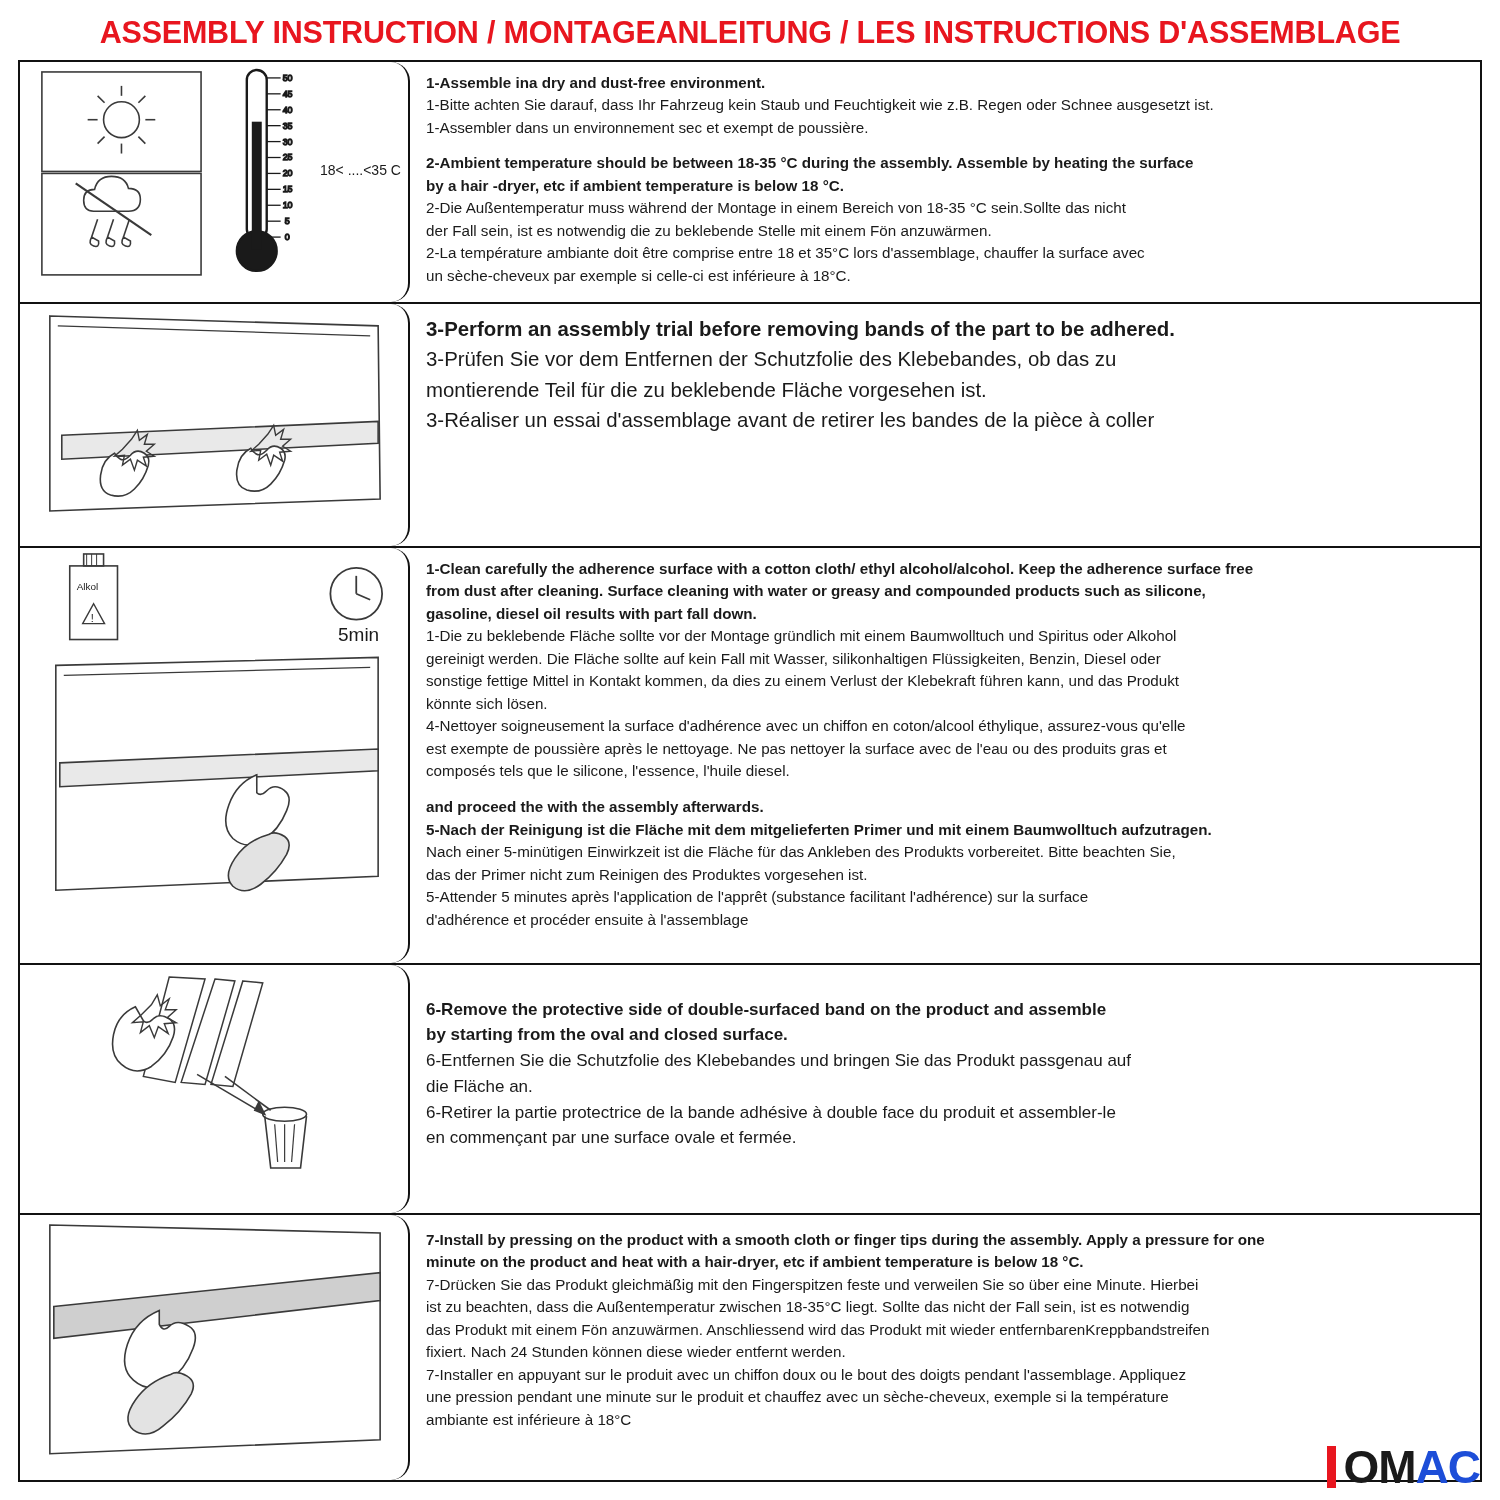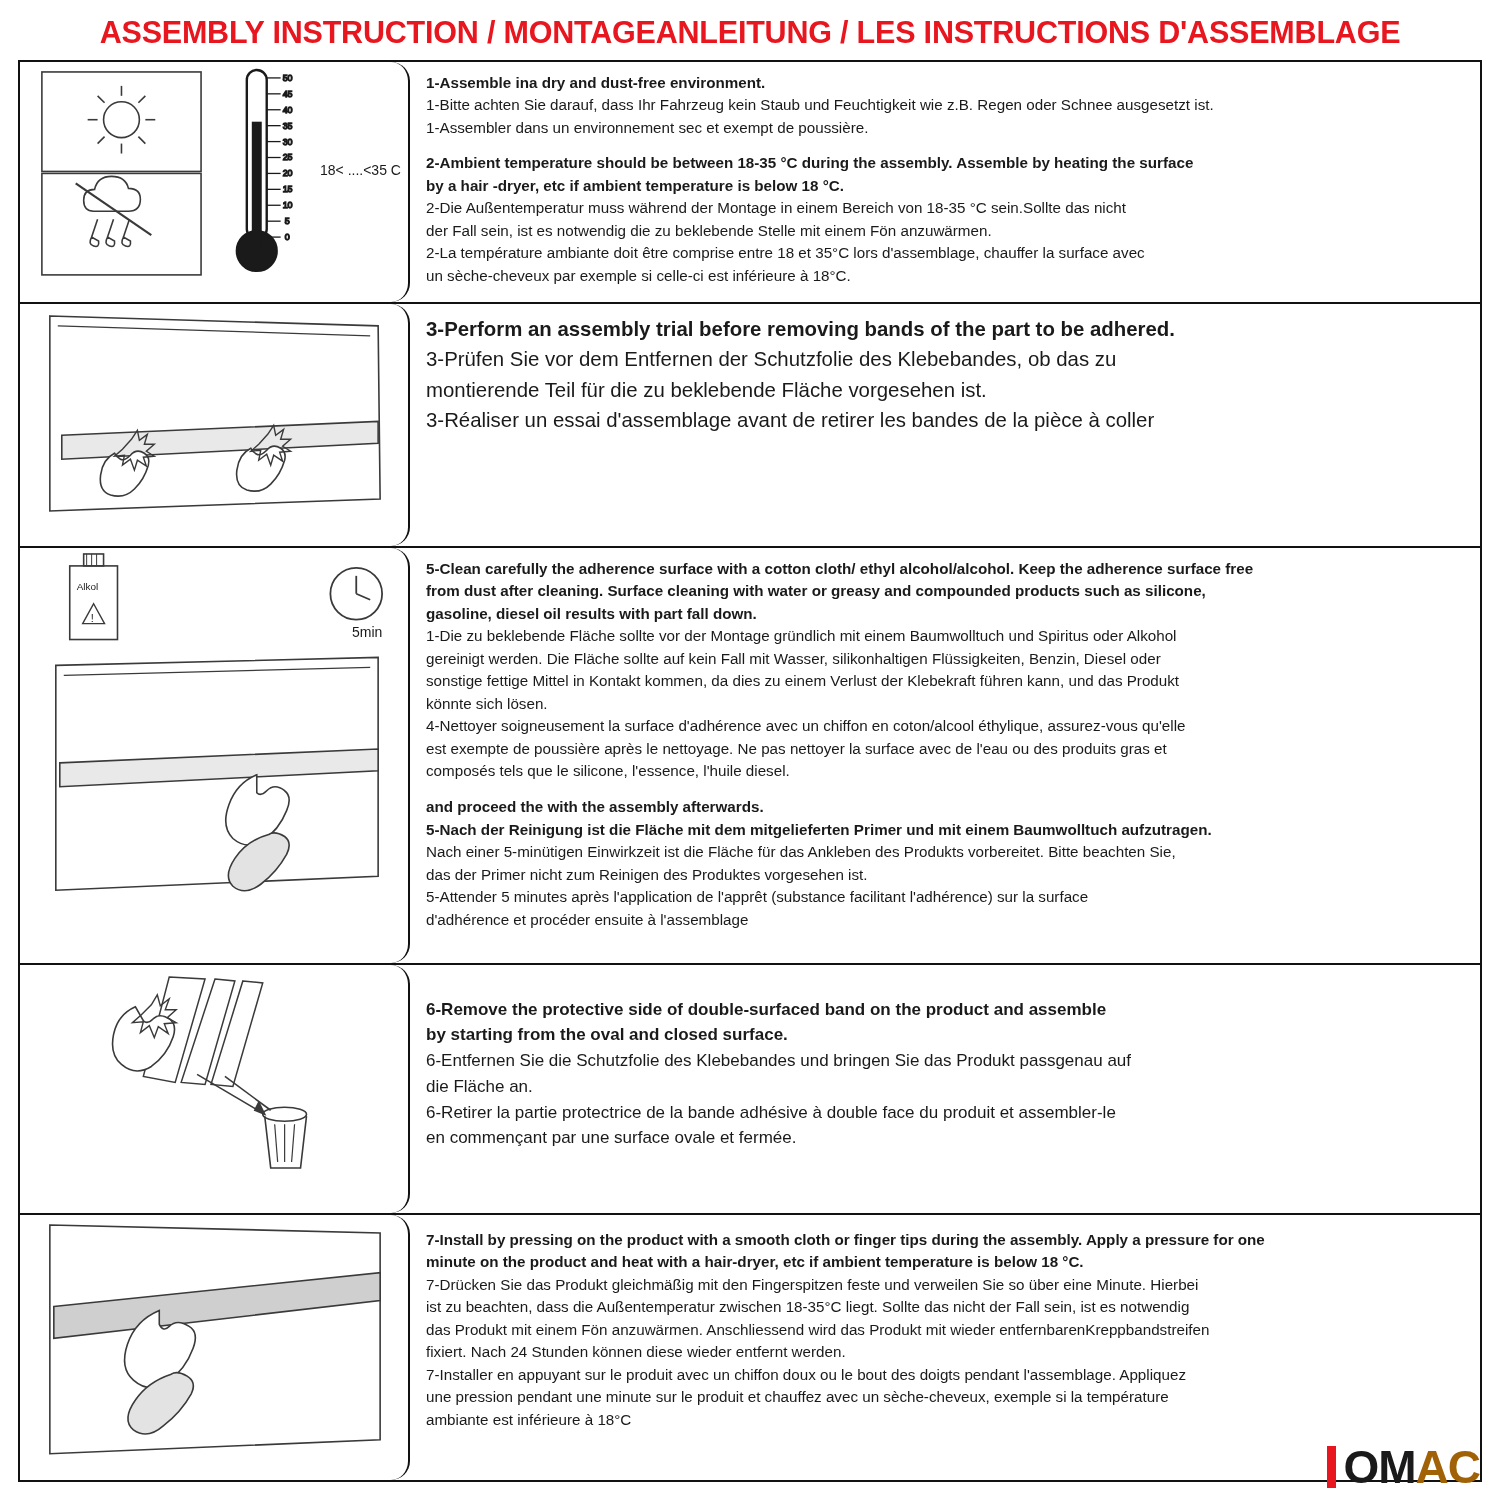--- a/index.html
+++ b/index.html
@@ -82,21 +82,21 @@
     right: 20px;
     bottom: 6px;
     display: flex;
     align-items: center;
     font-weight: bold;
     font-size: 46px;
     letter-spacing: -1px;
     margin-top: 24px;
   }
   .logo .om { color: #1a1a1a; }
-  .logo .ac { color: #a16207; }
+  .logo .ac { color: #1d4ed8; }
   .logo .bar {
     width: 9px;
     height: 42px;
     background: #e8161f;
     margin-right: 7px;
   }
 </style>
 </head>
 <body>
 
@@ -228,24 +228,24 @@
 
           <path d="M36 118 L360 110 L360 330 L36 344 Z" fill="none" stroke="#3a3a3a" stroke-width="1.6"></path>
           <path d="M44 128 L352 120" fill="none" stroke="#3a3a3a" stroke-width="1.2"></path>
           <path d="M40 216 L360 202 L360 224 L40 240 Z" fill="#e9e9e9" stroke="#3a3a3a" stroke-width="1.6"></path>
 
           <g fill="#ffffff" stroke="#3a3a3a" stroke-width="1.6">
             <path d="M238 228 q-20 8 -28 30 q-8 22 4 34 q14 12 30 2 q16 -10 24 -30 q6 -14 -2 -20 q-10 -8 -18 0 q-6 6 -10 2 z"></path>
             <path d="M250 288 q-22 6 -34 24 q-12 18 -2 28 q12 10 28 -2 q16 -12 26 -30 q6 -12 -2 -18 q-10 -6 -16 -2 z" fill="#e3e3e3"></path>
           </g>
         </svg>
-        <div style="position:absolute;left:332px;top:76px;font-size:14px;">5min</div>
+        <div style="position:absolute;left:318px;top:76px;font-size:19px;">5min</div>
       </div>
       <div class="cell-txt">
-        <p class="b">5-Clean carefully the adherence surface with a cotton cloth/ ethyl alcohol/alcohol. Keep the adherence surface free</p>
+        <p class="b">1-Clean carefully the adherence surface with a cotton cloth/ ethyl alcohol/alcohol. Keep the adherence surface free</p>
         <p class="b">from dust after cleaning. Surface cleaning with water or greasy and compounded products such as silicone,</p>
         <p class="b">gasoline, diesel oil results with part fall down.</p>
         <p>1-Die zu beklebende Fläche sollte vor der Montage gründlich mit einem Baumwolltuch und Spiritus oder Alkohol</p>
         <p>gereinigt werden. Die Fläche sollte auf kein Fall mit Wasser, silikonhaltigen Flüssigkeiten, Benzin, Diesel oder</p>
         <p>sonstige fettige Mittel in Kontakt kommen, da dies zu einem Verlust der Klebekraft führen kann, und das Produkt</p>
         <p>könnte sich lösen.</p>
         <p>4-Nettoyer soigneusement la surface d'adhérence avec un chiffon en coton/alcool éthylique, assurez-vous qu'elle</p>
         <p>est exempte de poussière après le nettoyage. Ne pas nettoyer la surface avec de l'eau ou des produits gras et</p>
         <p>composés tels que le silicone, l'essence, l'huile diesel.</p>
         <div class="gap"></div>

